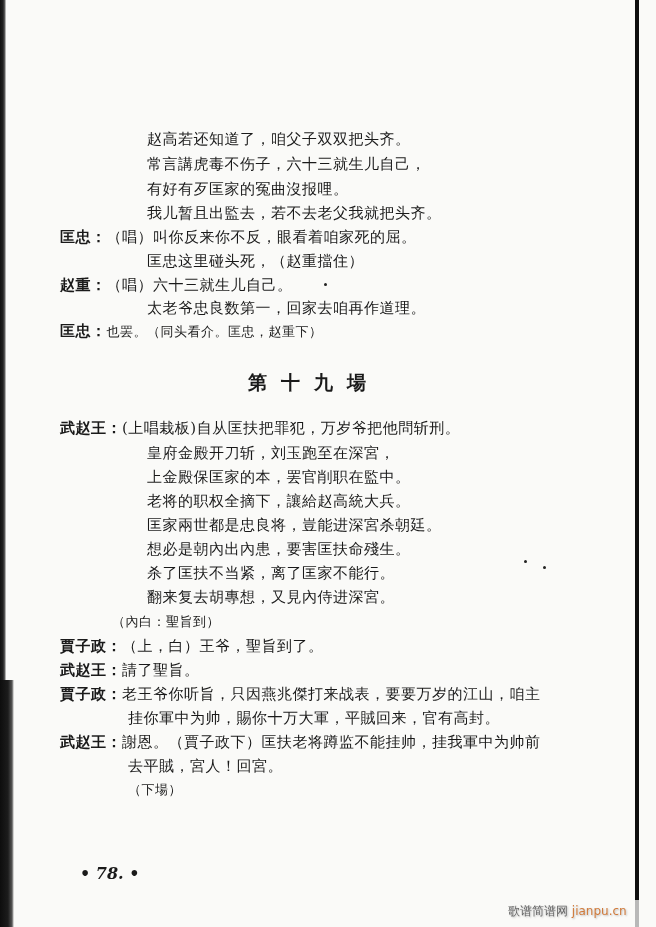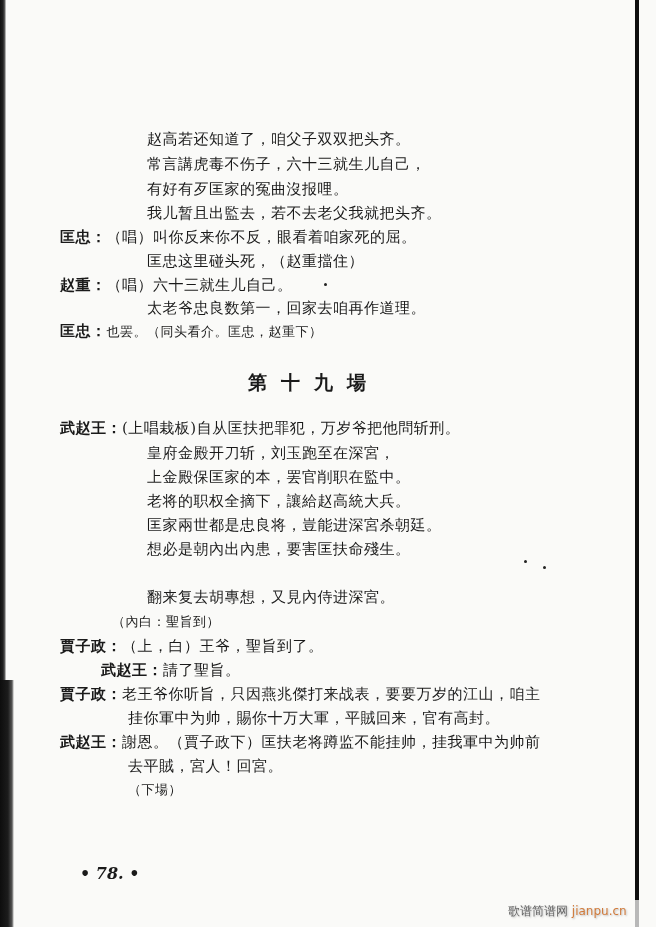--- a/index.html
+++ b/index.html
@@ -70,24 +70,25 @@
   <div class="line" style="left:60px; top:321px;"><span class="speaker">匡忠：</span><span class="stage">也罢。（同头看介。匡忠，赵重下）</span></div>
 
   <div class="heading">第十九場</div>
 
   <div class="line" style="left:60px; top:418px;"><span class="speaker">武赵王：</span><span>(上唱栽板)自从匡扶把罪犯，万岁爷把他問斩刑。</span></div>
   <div class="line" style="left:147px; top:443px;"><span>皇府金殿开刀斩，刘玉跑至在深宮，</span></div>
   <div class="line" style="left:147px; top:467px;"><span>上金殿保匡家的本，罢官削职在監中。</span></div>
   <div class="line" style="left:147px; top:491px;"><span>老将的职权全摘下，讓給赵高統大兵。</span></div>
   <div class="line" style="left:147px; top:515px;"><span>匡家兩世都是忠良将，豈能进深宮杀朝廷。</span></div>
   <div class="line" style="left:147px; top:539px;"><span>想必是朝內出內患，要害匡扶命殘生。</span></div>
+  <div class="line" style="left:147px; top:563px;"><span>杀了匡扶不当紧，离了匡家不能行。</span></div>
   <div class="line" style="left:147px; top:587px;"><span>翻来复去胡專想，又見內侍进深宮。</span></div>
   <div class="line stage" style="left:112px; top:612px;">（內白：聖旨到）</div>
   <div class="line" style="left:60px; top:636px;"><span class="speaker">賈子政：</span><span>（上，白）王爷，聖旨到了。</span></div>
-  <div class="line" style="left:60px; top:660px;margin-left:41px;"><span class="speaker">武赵王：</span><span>請了聖旨。</span></div>
+  <div class="line" style="left:60px; top:660px;"><span class="speaker">武赵王：</span><span>請了聖旨。</span></div>
   <div class="line" style="left:60px; top:684px;"><span class="speaker">賈子政：</span><span>老王爷你听旨，只因燕兆傑打来战表，要要万岁的江山，咱主</span></div>
   <div class="line" style="left:128px; top:708px;"><span>挂你軍中为帅，賜你十万大軍，平賊回来，官有高封。</span></div>
   <div class="line" style="left:60px; top:732px;"><span class="speaker">武赵王：</span><span>謝恩。（賈子政下）匡扶老将蹲监不能挂帅，挂我軍中为帅前</span></div>
   <div class="line" style="left:128px; top:756px;"><span>去平賊，宮人！回宮。</span></div>
   <div class="line stage" style="left:128px; top:780px;">（下場）</div>
 
   <div class="speck" style="left:324px; top:283px;"></div>
   <div class="speck" style="left:524px; top:560px;"></div>
   <div class="speck" style="left:543px; top:566px;"></div>
 

